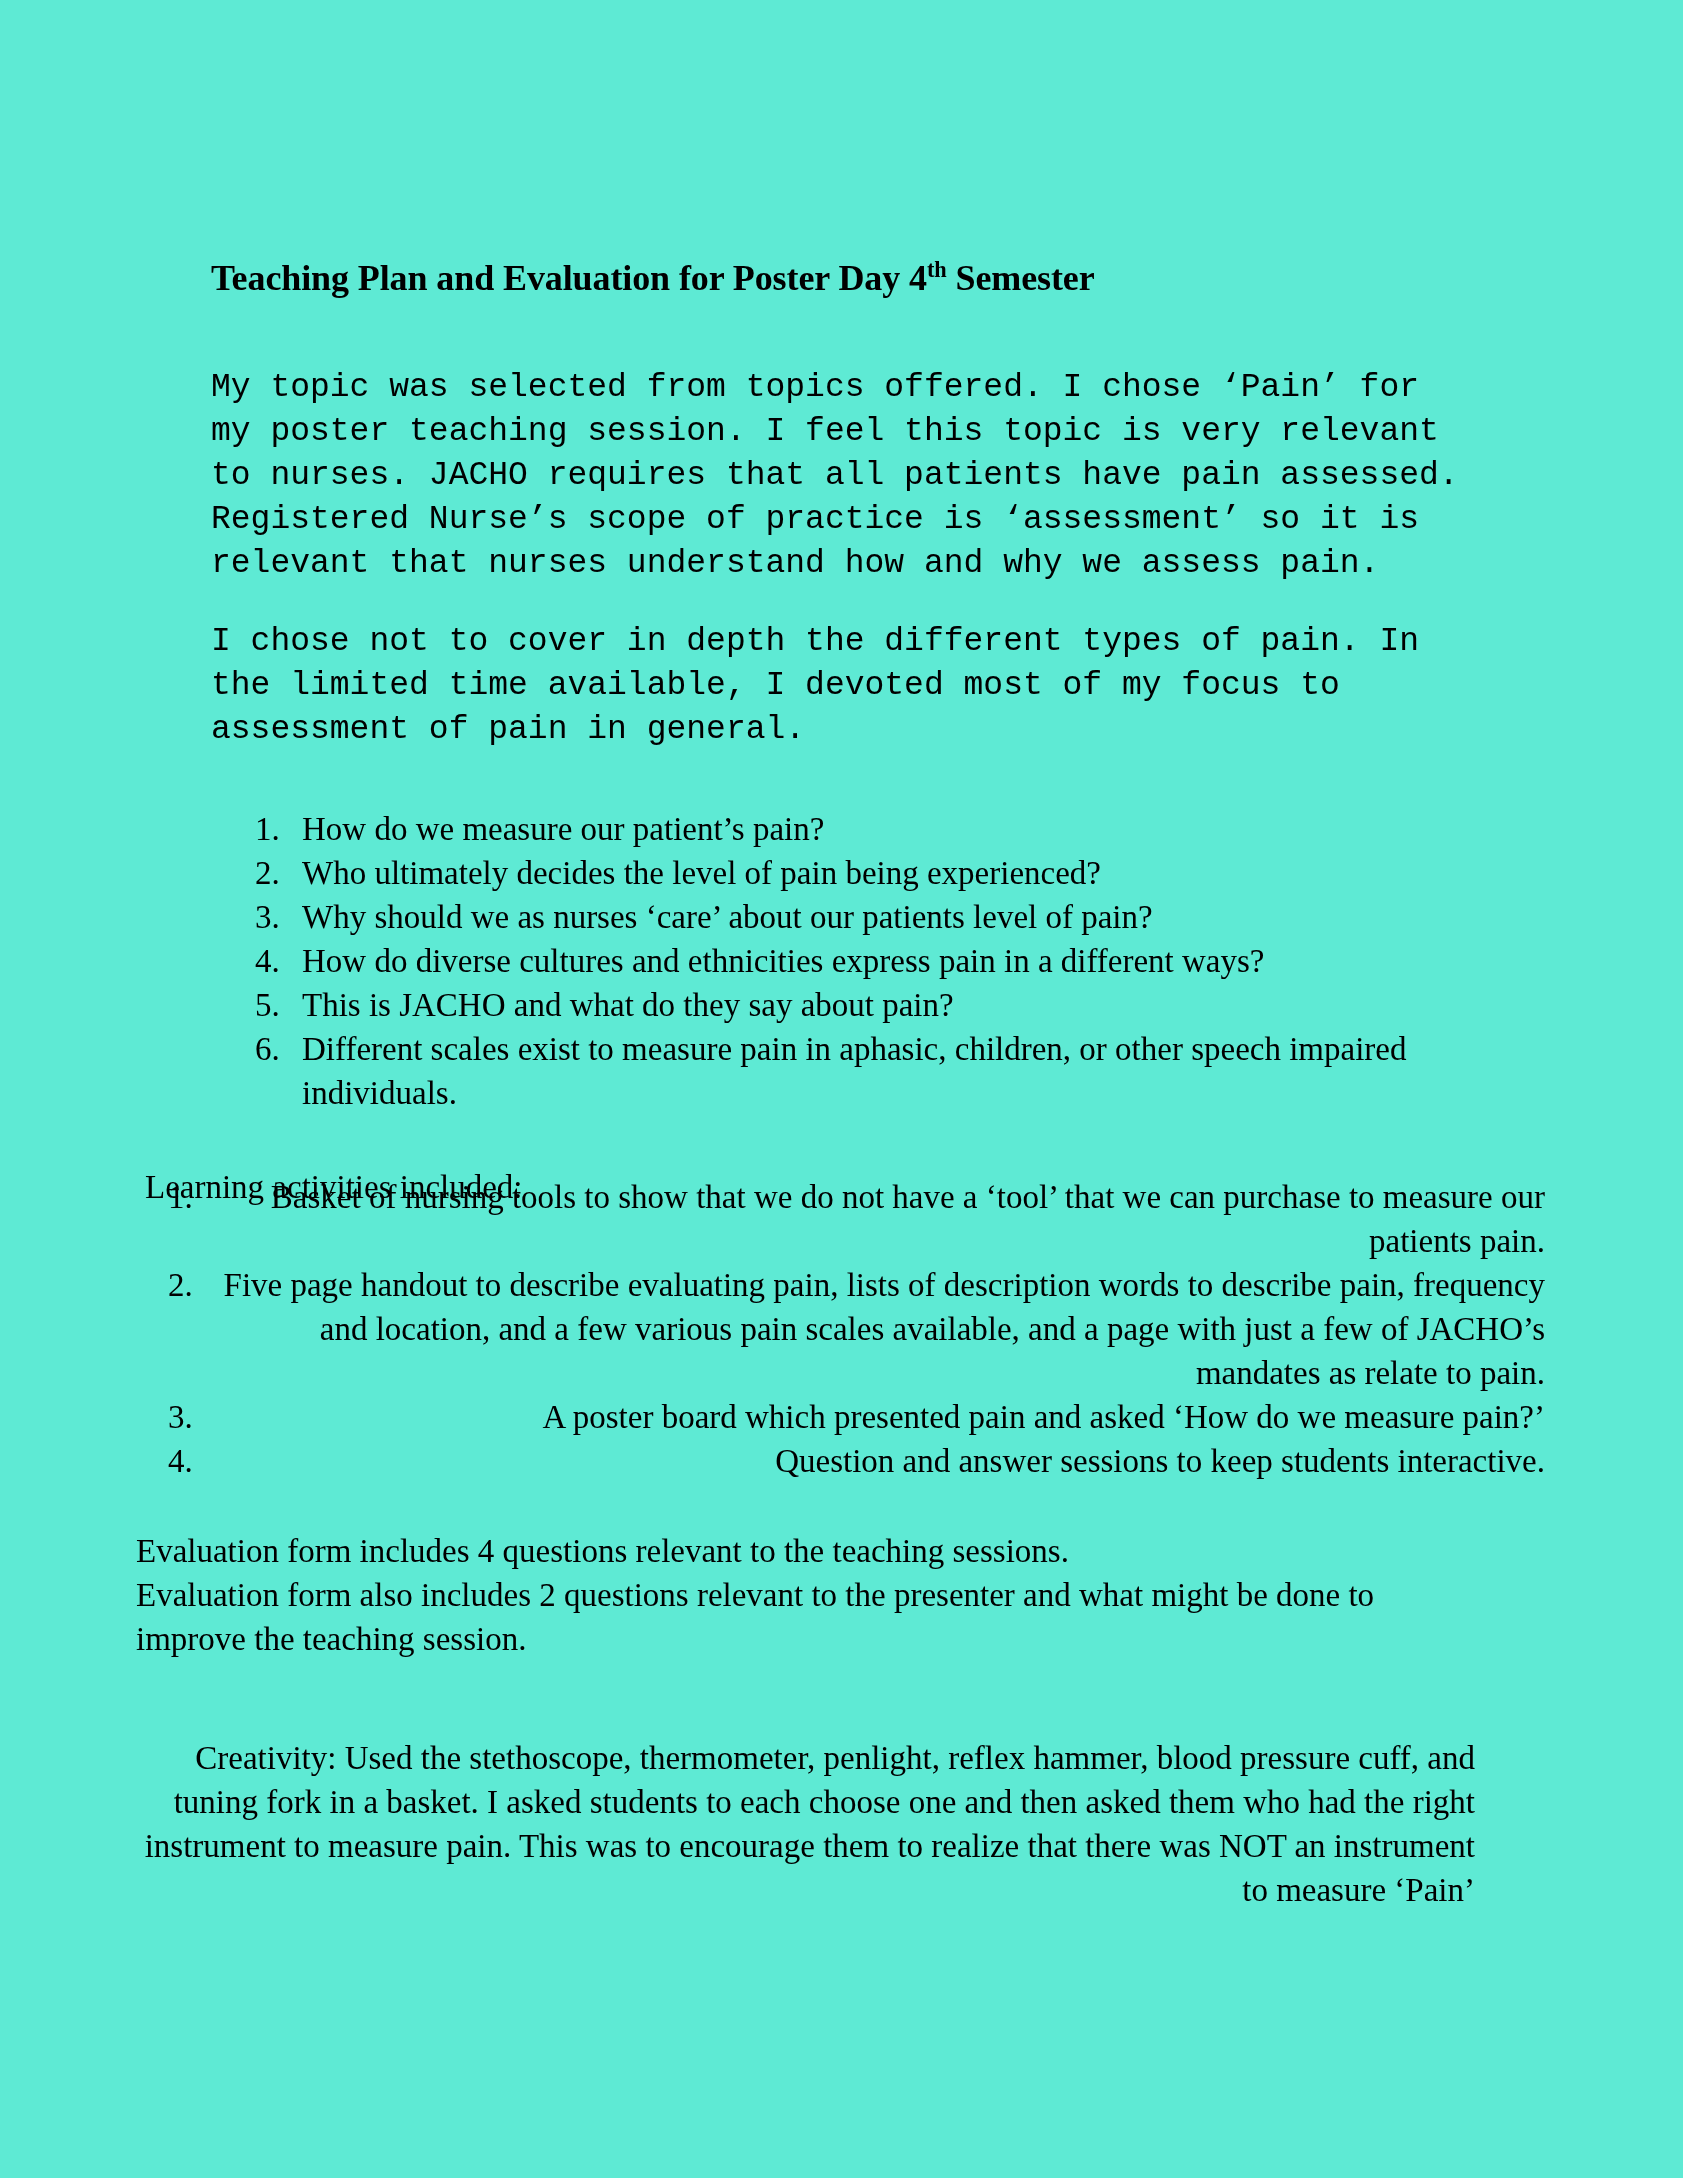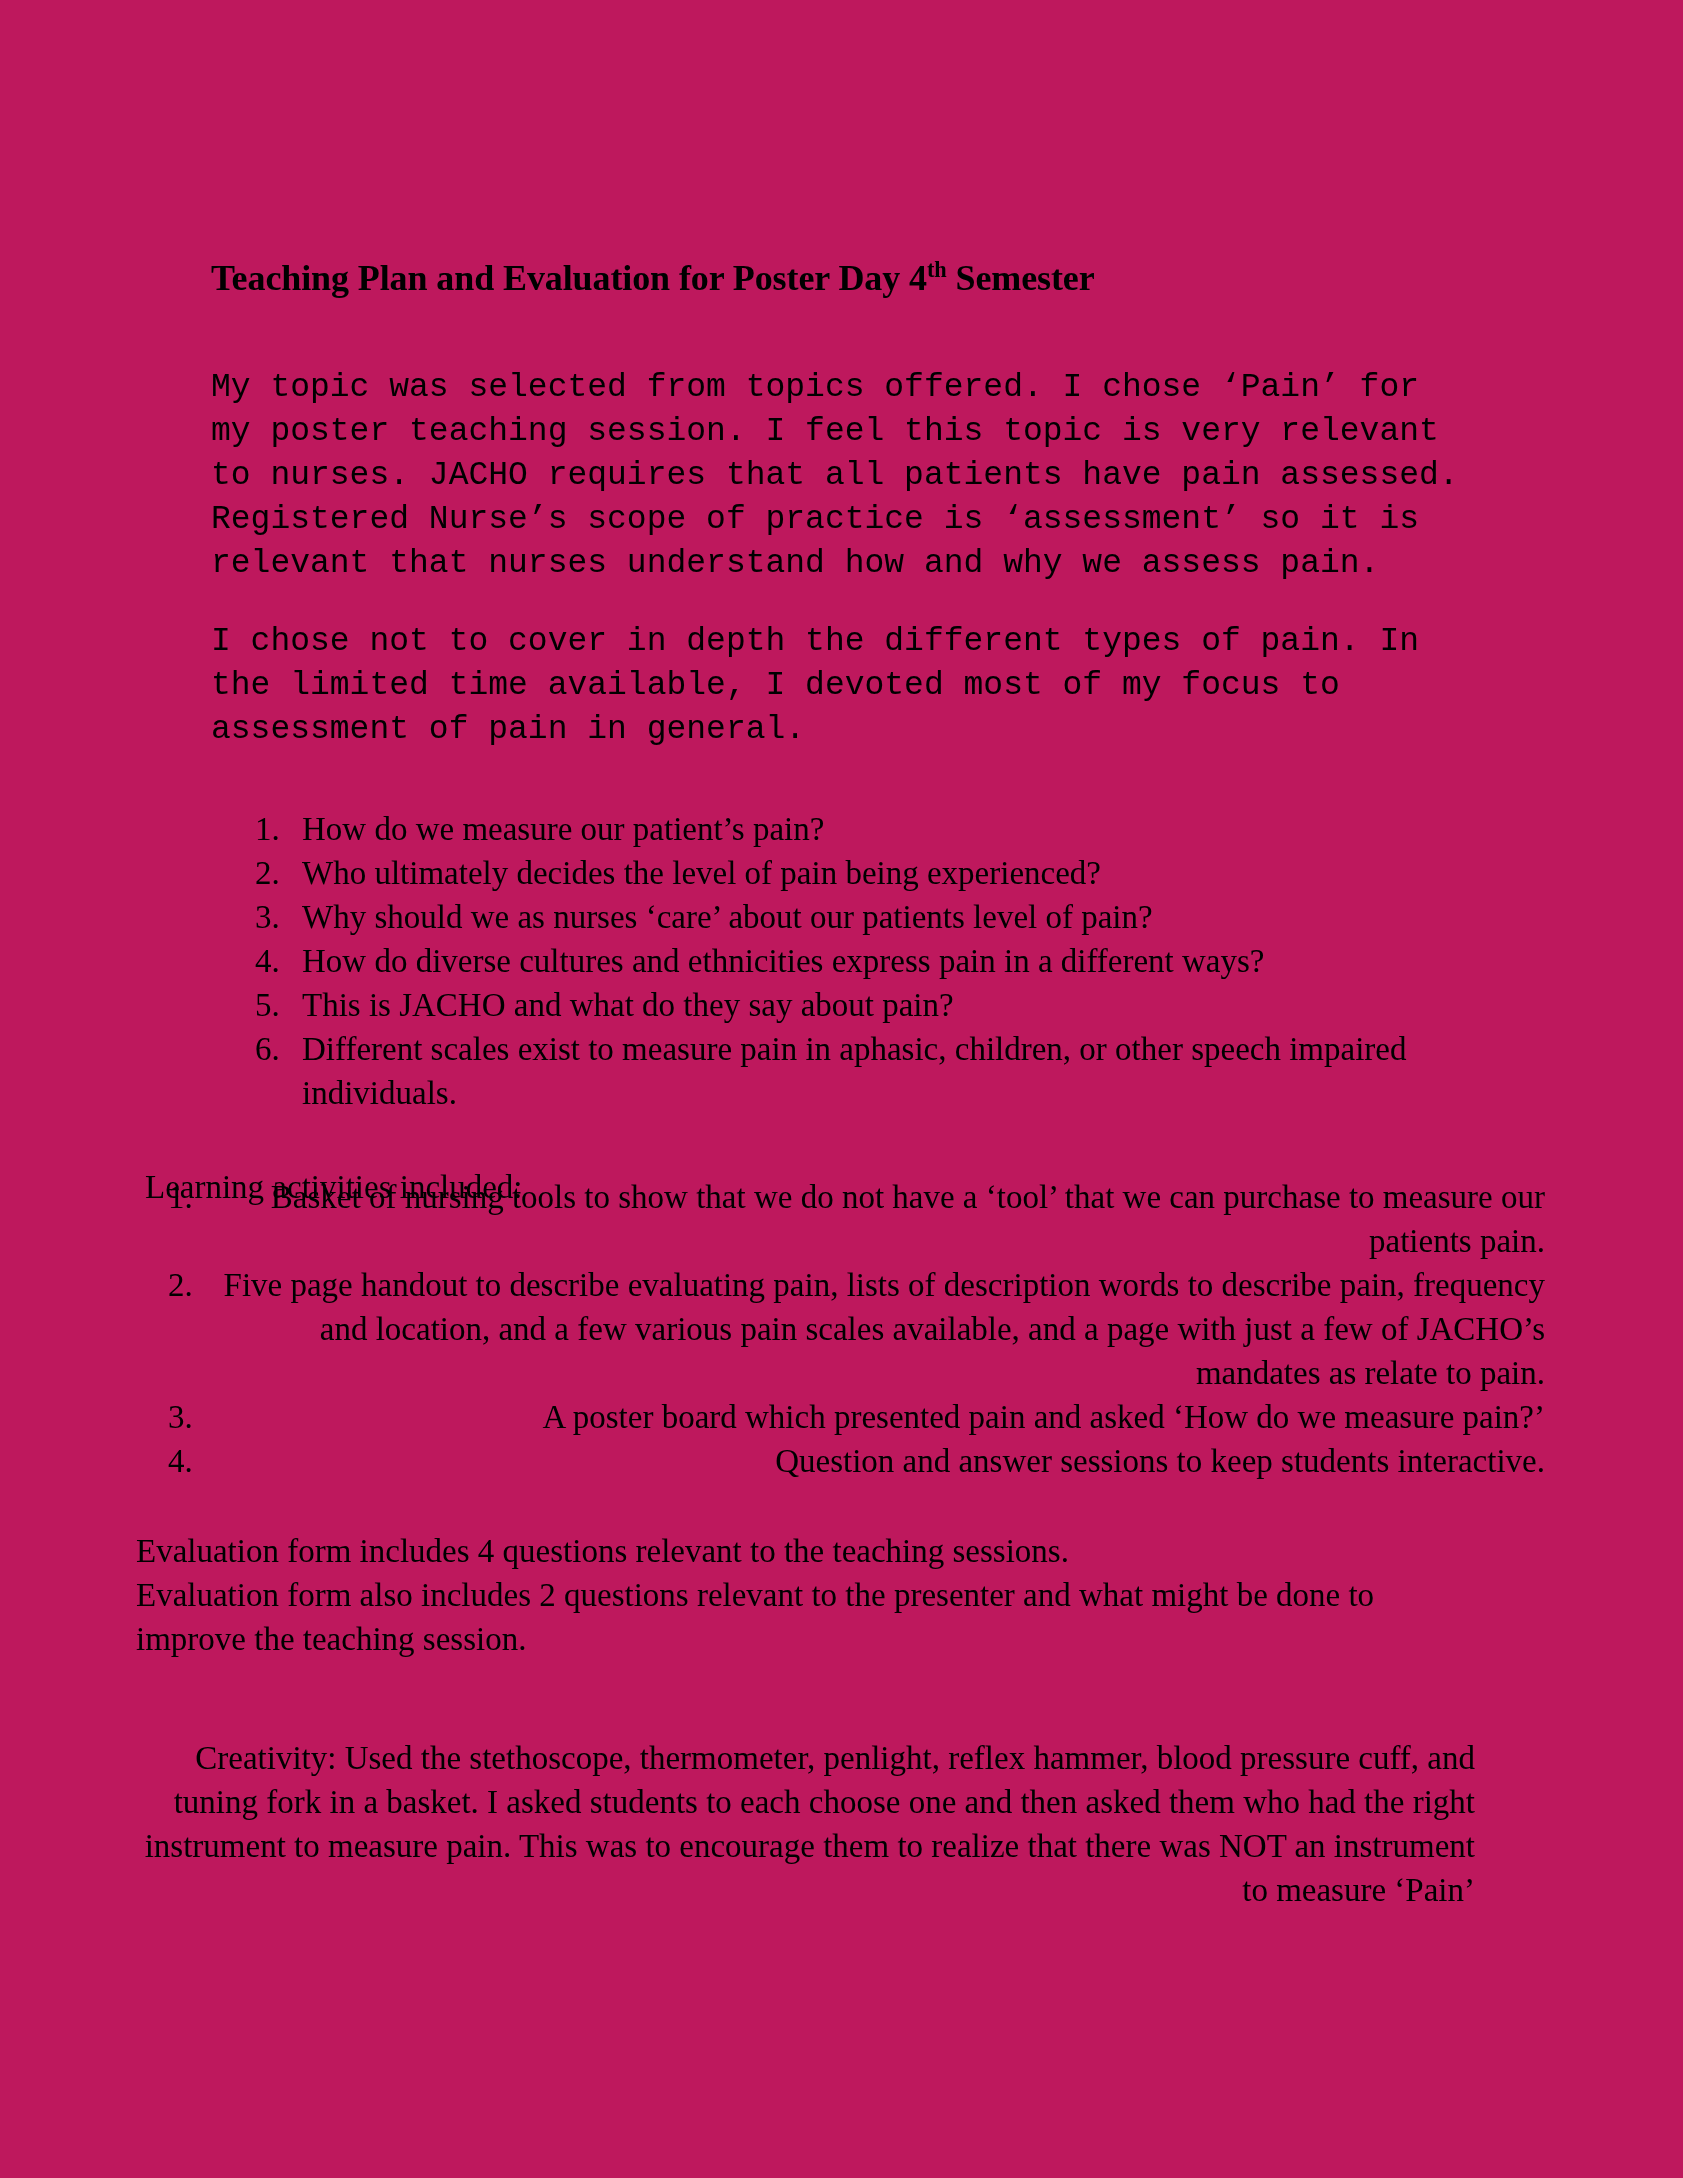--- a/index.html
+++ b/index.html
@@ -13,21 +13,21 @@
     height: 2178px;
     font-family: "Liberation Serif", "DejaVu Serif", serif;
     color: #000000;
     -webkit-font-smoothing: antialiased;
   }
 
   .page {
     position: relative;
     width: 1683px;
     height: 2178px;
-    background: #be185d;
+    background: #5eead4;
     box-sizing: border-box;
   }
 
   
   .doc-title {
     position: absolute;
     left: 211px;
     top: 234px;
     width: 1257px;
     font-size: 36px;

